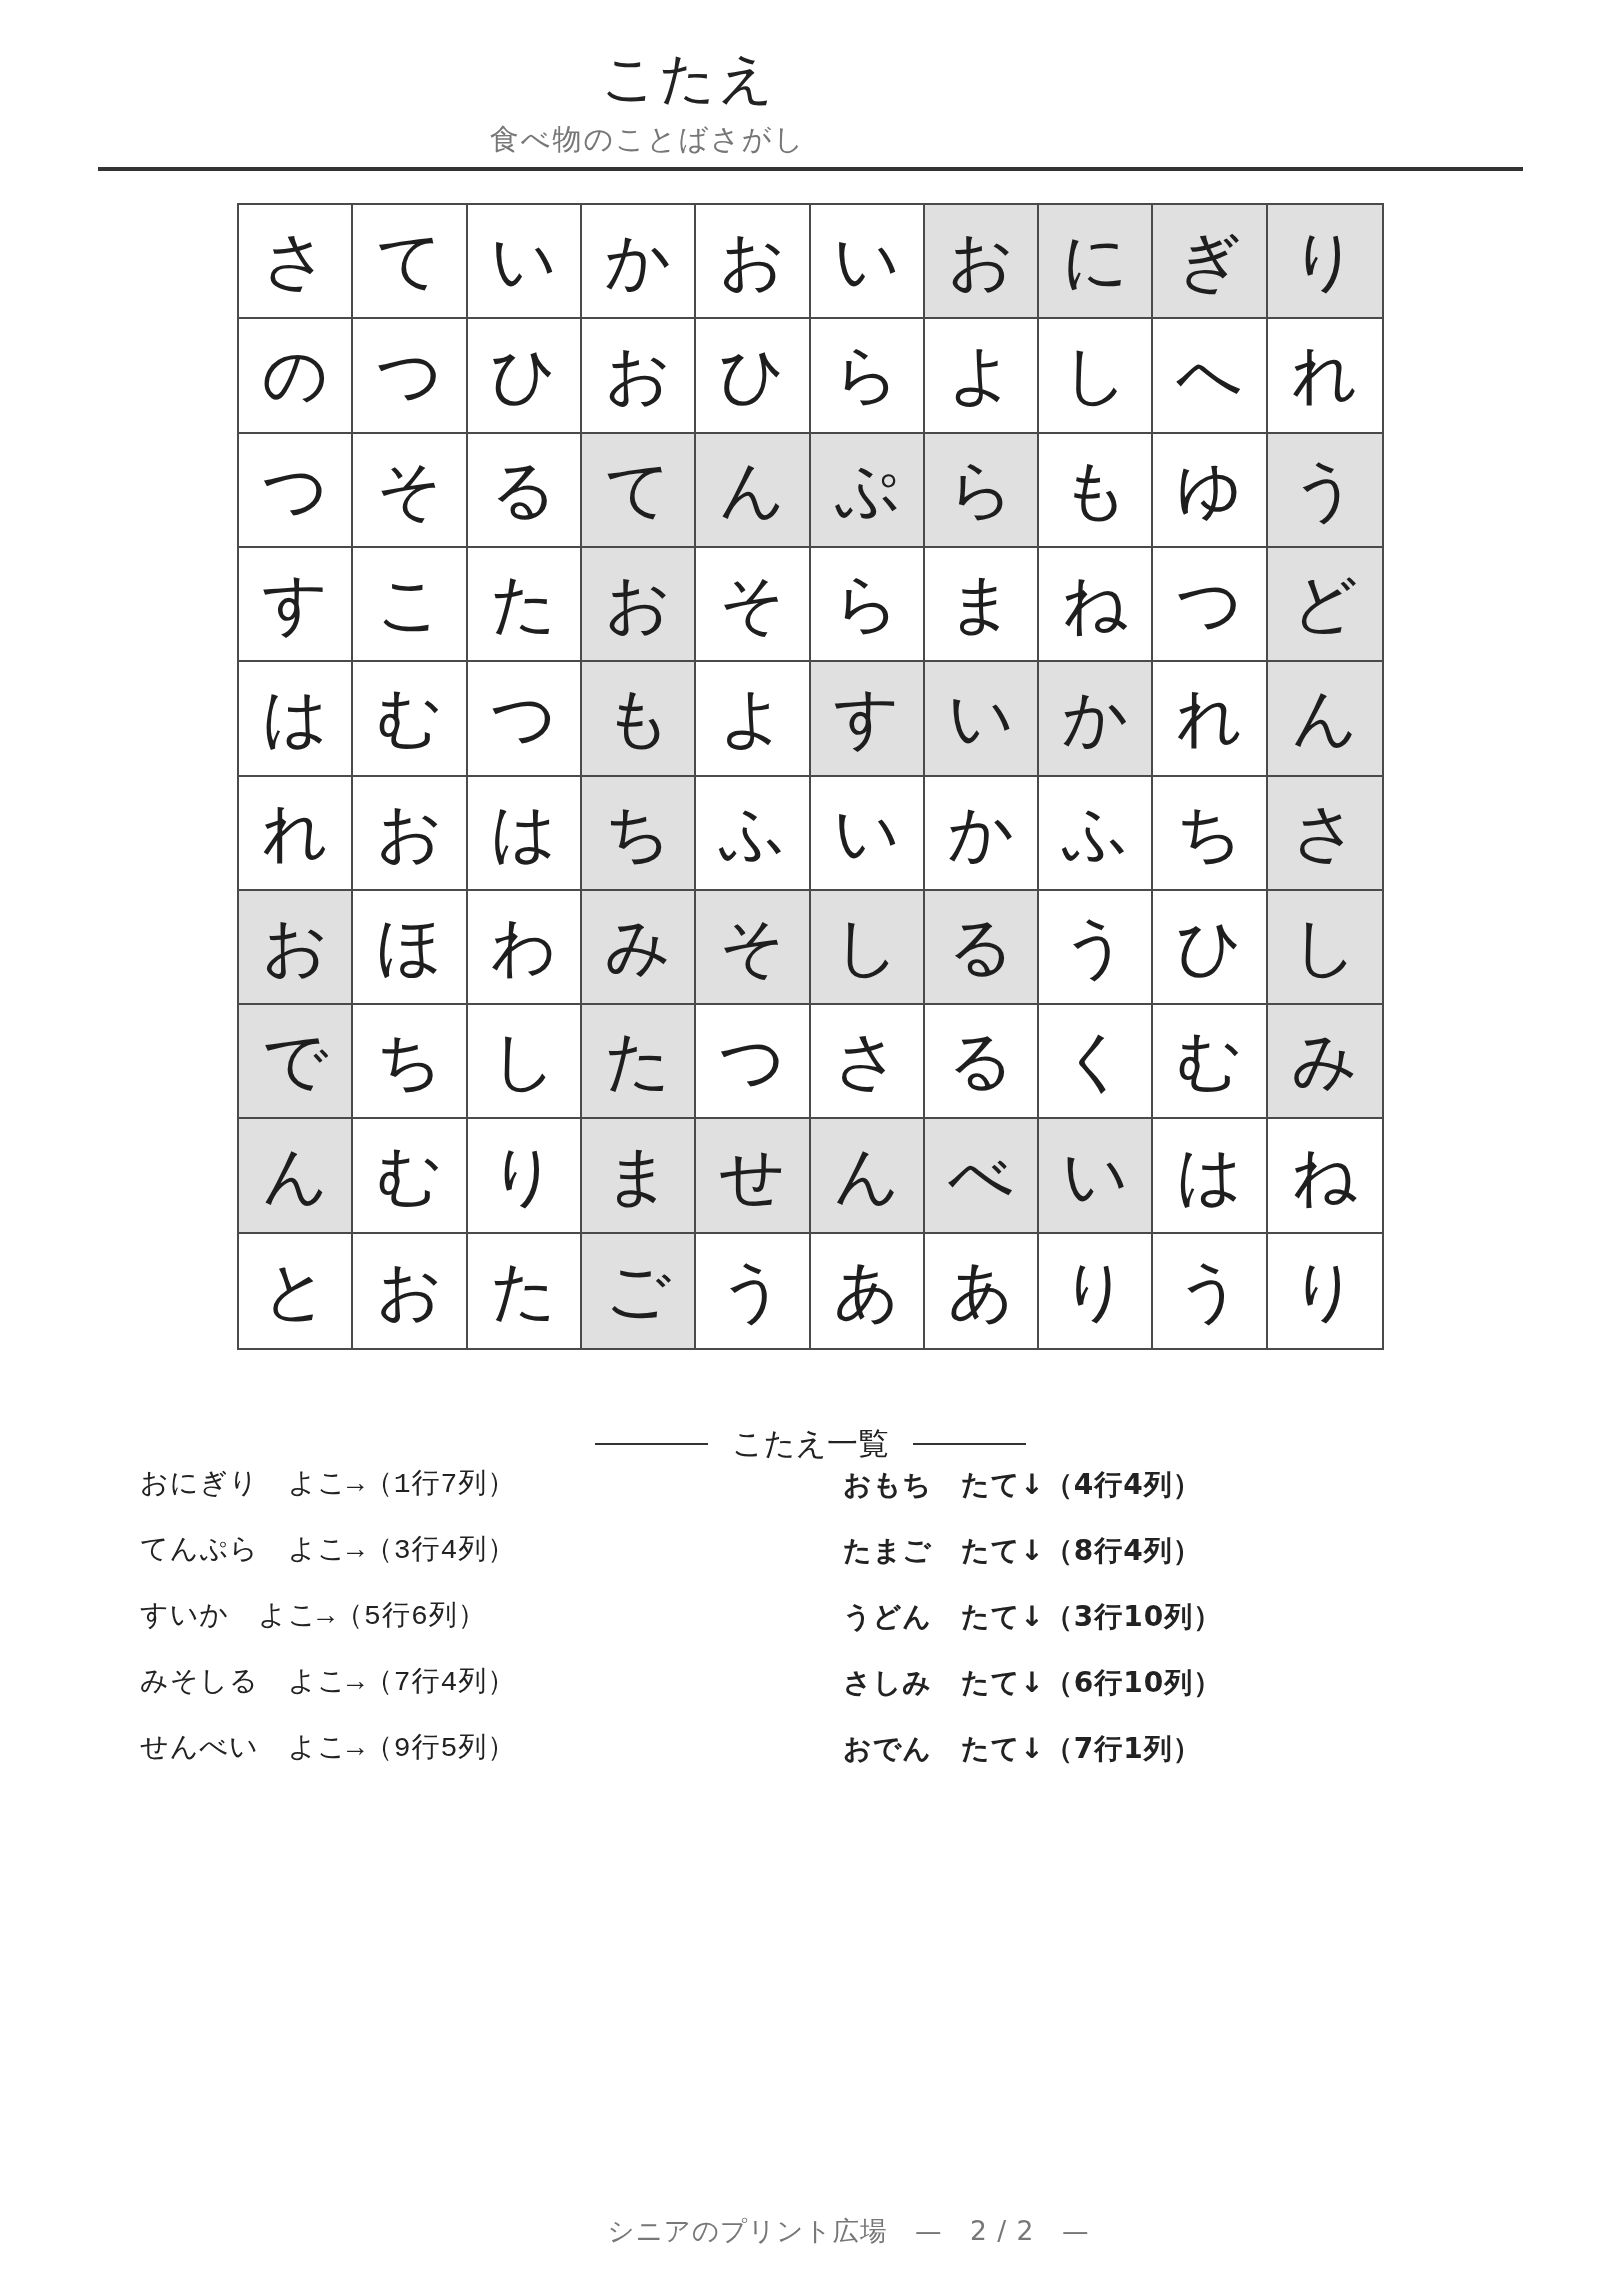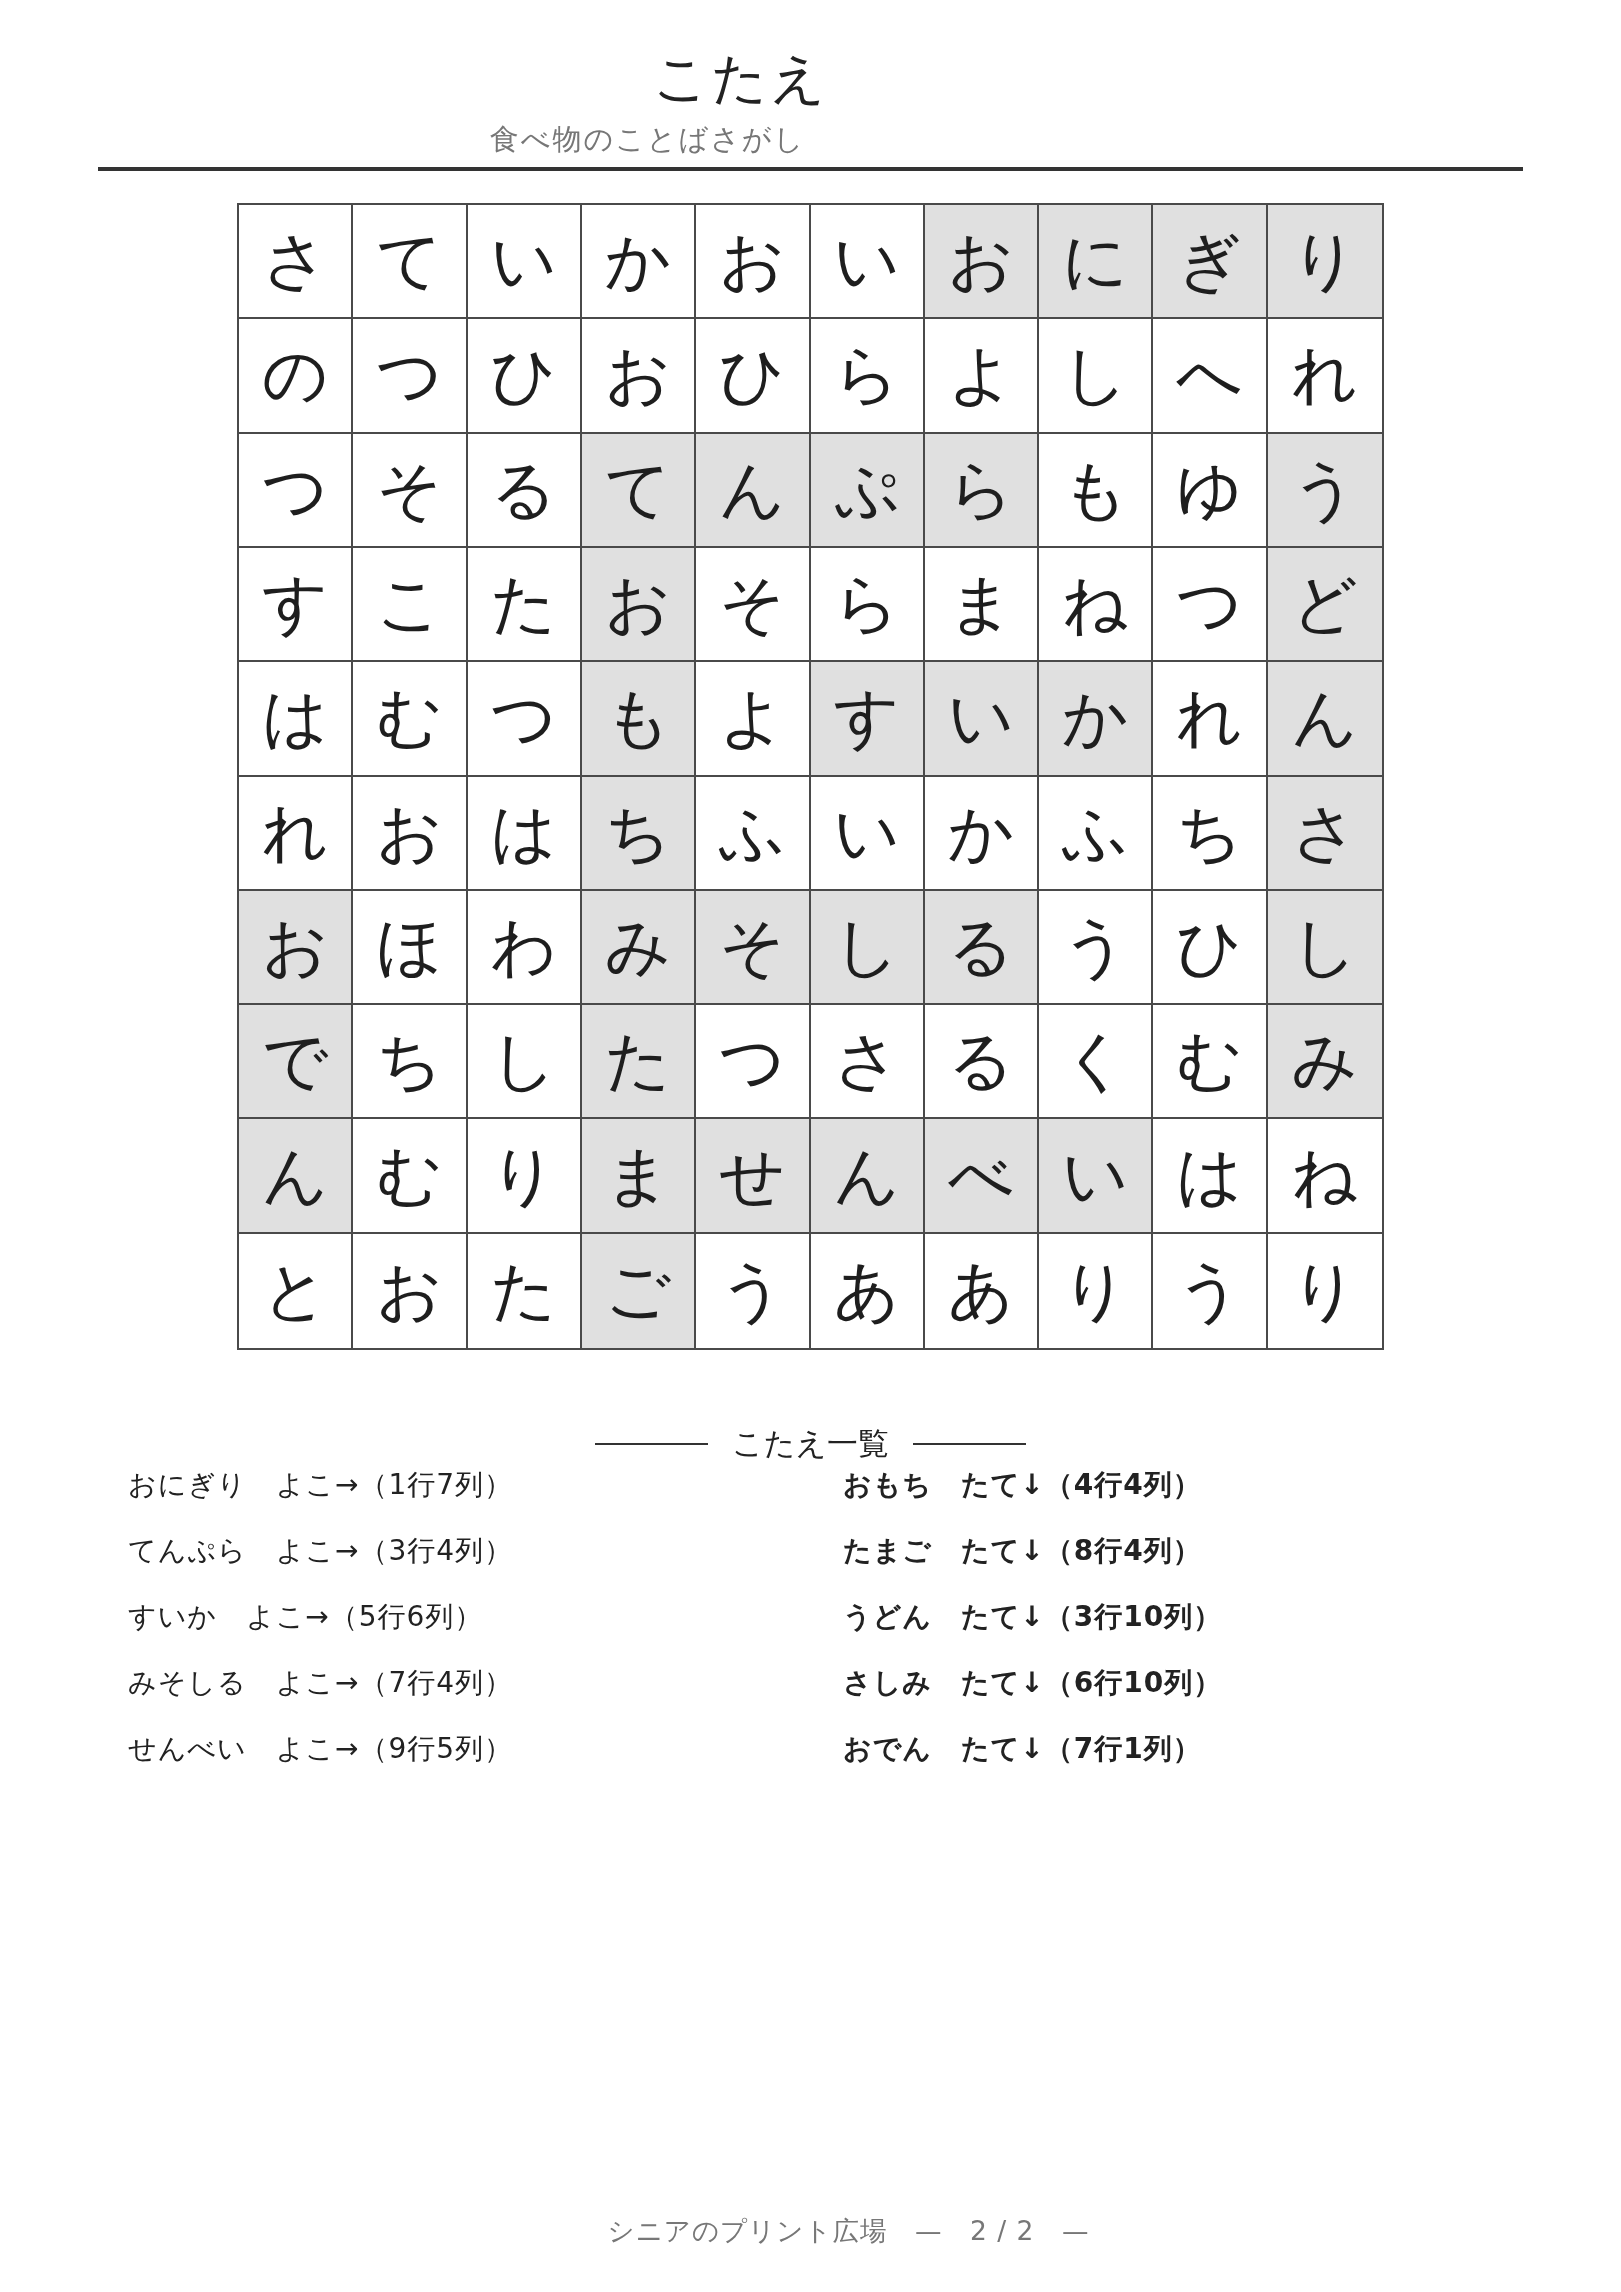--- a/index.html
+++ b/index.html
@@ -1,37 +1,37 @@
 <!DOCTYPE html>
 <html><head>
 <meta charset="utf-8">
 <style>
   html, body { margin:0; padding:0; background:#ffffff; }
   body { width:1621px; height:2293px; position:relative; overflow:hidden;
          font-family:"DejaVu Sans", "Liberation Sans", sans-serif; color:#222; }
-  .title { position:absolute; left:16px; width:1377px; top:43px; text-align:center;
-           font-size:55px; line-height:71px; color:#222; letter-spacing:2px;padding-left:36px; }
+  .title { position:absolute; left:0; width:1377px; top:43px; text-align:center;
+           font-size:55px; line-height:71px; color:#222; letter-spacing:2px; }
   .subtitle { position:absolute; left:0; width:1295px; top:120px; text-align:center;
               font-size:29px; line-height:39px; color:#777; letter-spacing:2px; }
   .rule { position:absolute; left:98px; top:167px; width:1425px; height:3.9px; background:#333; }
   .grid { position:absolute; left:237px; top:203px; width:1147px; height:1147px;
           display:grid; grid-template-columns:repeat(10, 1fr); grid-template-rows:repeat(10,1fr);
           border:2px solid #4a4a4a; box-sizing:border-box; }
   .cell { border-right:2px solid #4a4a4a; border-bottom:2px solid #4a4a4a;
           display:flex; align-items:center; justify-content:center;
           font-size:65px; color:#1e1e1e; background:#fff; box-sizing:border-box; }
   .cell.hl { background:#e0e0e0; }
   .cell.c9 { border-right:none; }
   .cell.r9 { border-bottom:none; }
   .list-heading { position:absolute; left:0; width:1621px; top:1380px; display:flex;
                   align-items:center; justify-content:center; font-size:31px; color:#222;margin-top:43px; }
   .list-heading .line { width:113px; height:2px; background:#333; margin:0 23.5px; }
   .answers { position:absolute; top:1460px; left:128px; width:1372px; }
   .col { position:absolute; top:0; }
-  .col.left { left:0; }
+  .col.left { left:12px;font-family:Liberation Mono, monospace; }
   .col.right { left:715px;font-weight:bold; }
   .answer { height:66px; font-size:28px; line-height:49px; color:#222; white-space:pre; letter-spacing:1px; }
   .footer { position:absolute; left:0; width:1621px; top:2213px; text-align:center;
             font-size:26.5px; color:#777; letter-spacing:1px; white-space:pre;padding-left:38px; }
 </style>
 </head>
 <body>
 
 <div class="title">こたえ</div>
 <div class="subtitle">食べ物のことばさがし</div>

